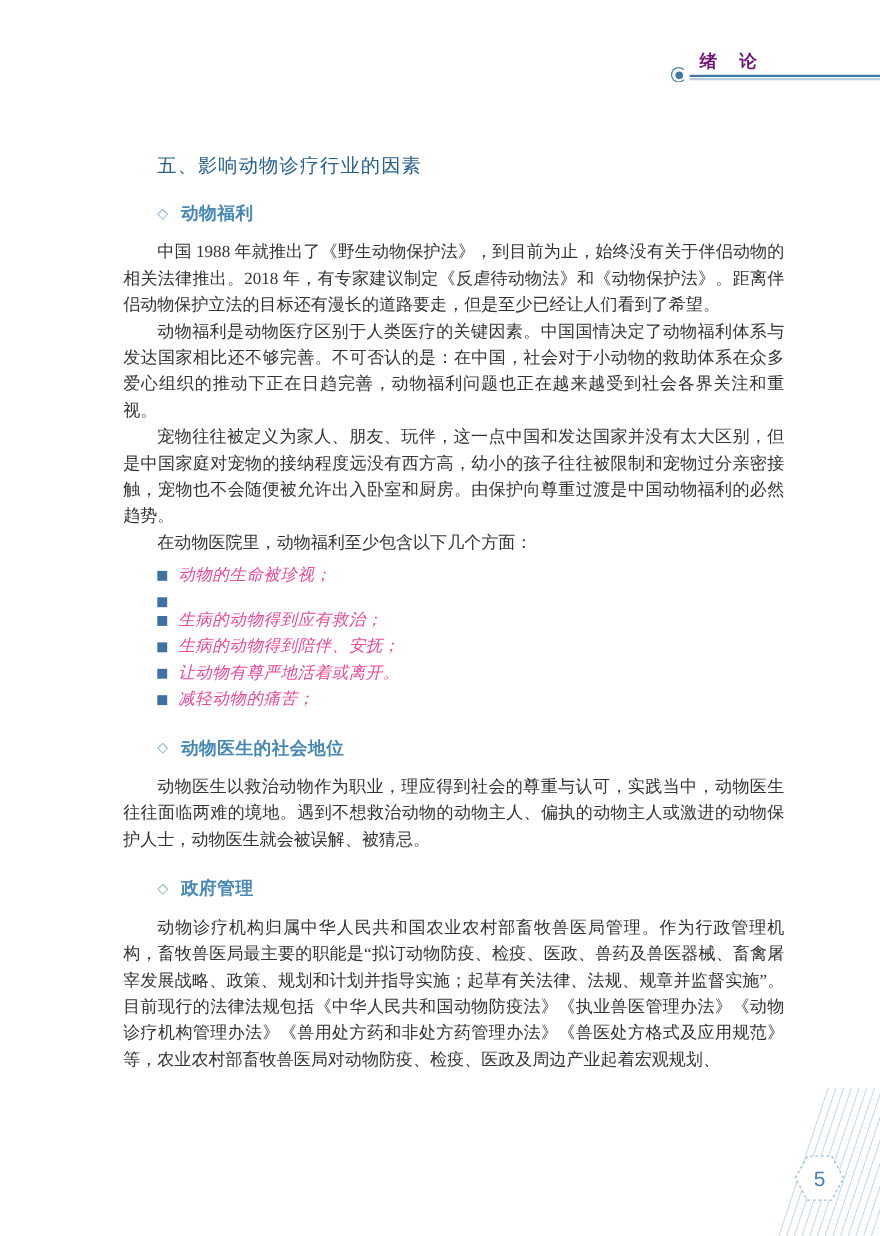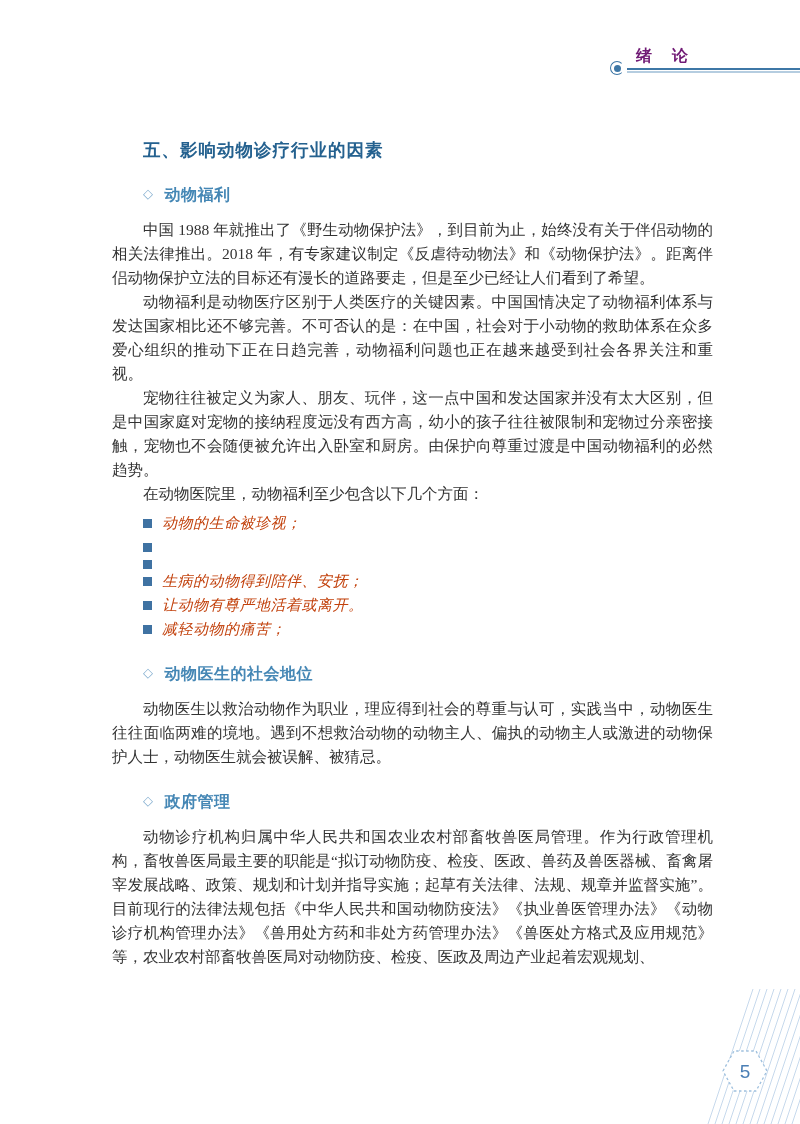--- a/index.html
+++ b/index.html
@@ -33,21 +33,21 @@
   .head-rule-light{
     position:absolute;top:71px;left:627px;right:0;
     height:2px;background:#b5cde0;
   }
   
   .content{
     position:absolute;left:112px;top:138px;width:601px;
   }
   .section-title{
     margin:0 0 0 31px;
-    font-size:17.5px;line-height:24px;font-weight:bold;
+    font-size:17.5px;line-height:24px;font-weight:normal;
     color:#24618f;letter-spacing:1px;
     font-family:"Liberation Serif","DejaVu Serif",serif;
   }
   .sub-heading{
     display:flex;align-items:center;
     margin:22px 0 12px 31px;
     font-family:"Liberation Sans","DejaVu Sans",sans-serif;
     font-size:16px;line-height:22px;font-weight:600;
     color:#4587b5;letter-spacing:0.5px;
   }
@@ -65,21 +65,21 @@
   }
   .bullet-list li{
     display:flex;align-items:flex-start;
     line-height:24px;
   }
   .bullet-square{
     flex:0 0 auto;width:9px;height:9px;background:#3f72a2;
     margin:8px 10px 0 0;
   }
   .bullet-text{
-    font-style:italic;font-size:15px;color:#c2410c;
+    font-style:italic;font-size:15px;color:#ec4899;
     letter-spacing:0.5px;
   }
   
   .corner-art{
     position:absolute;right:0;bottom:0;width:180px;height:135px;
   }
 </style>
 </head>
 <body>
 
@@ -108,20 +108,21 @@
   <ul class="bullet-list">
     <li>
       <span class="bullet-square"></span>
       <span class="bullet-text">动物的生命被珍视；</span>
     </li>
     <li>
       <span class="bullet-square"></span>
     </li>
     <li>
       <span class="bullet-square"></span>
+      <span class="bullet-text">生病的动物得到应有救治；</span>
     </li>
     <li>
       <span class="bullet-square"></span>
       <span class="bullet-text">生病的动物得到陪伴、安抚；</span>
     </li>
     <li>
       <span class="bullet-square"></span>
       <span class="bullet-text">让动物有尊严地活着或离开。</span>
     </li>
     <li>

